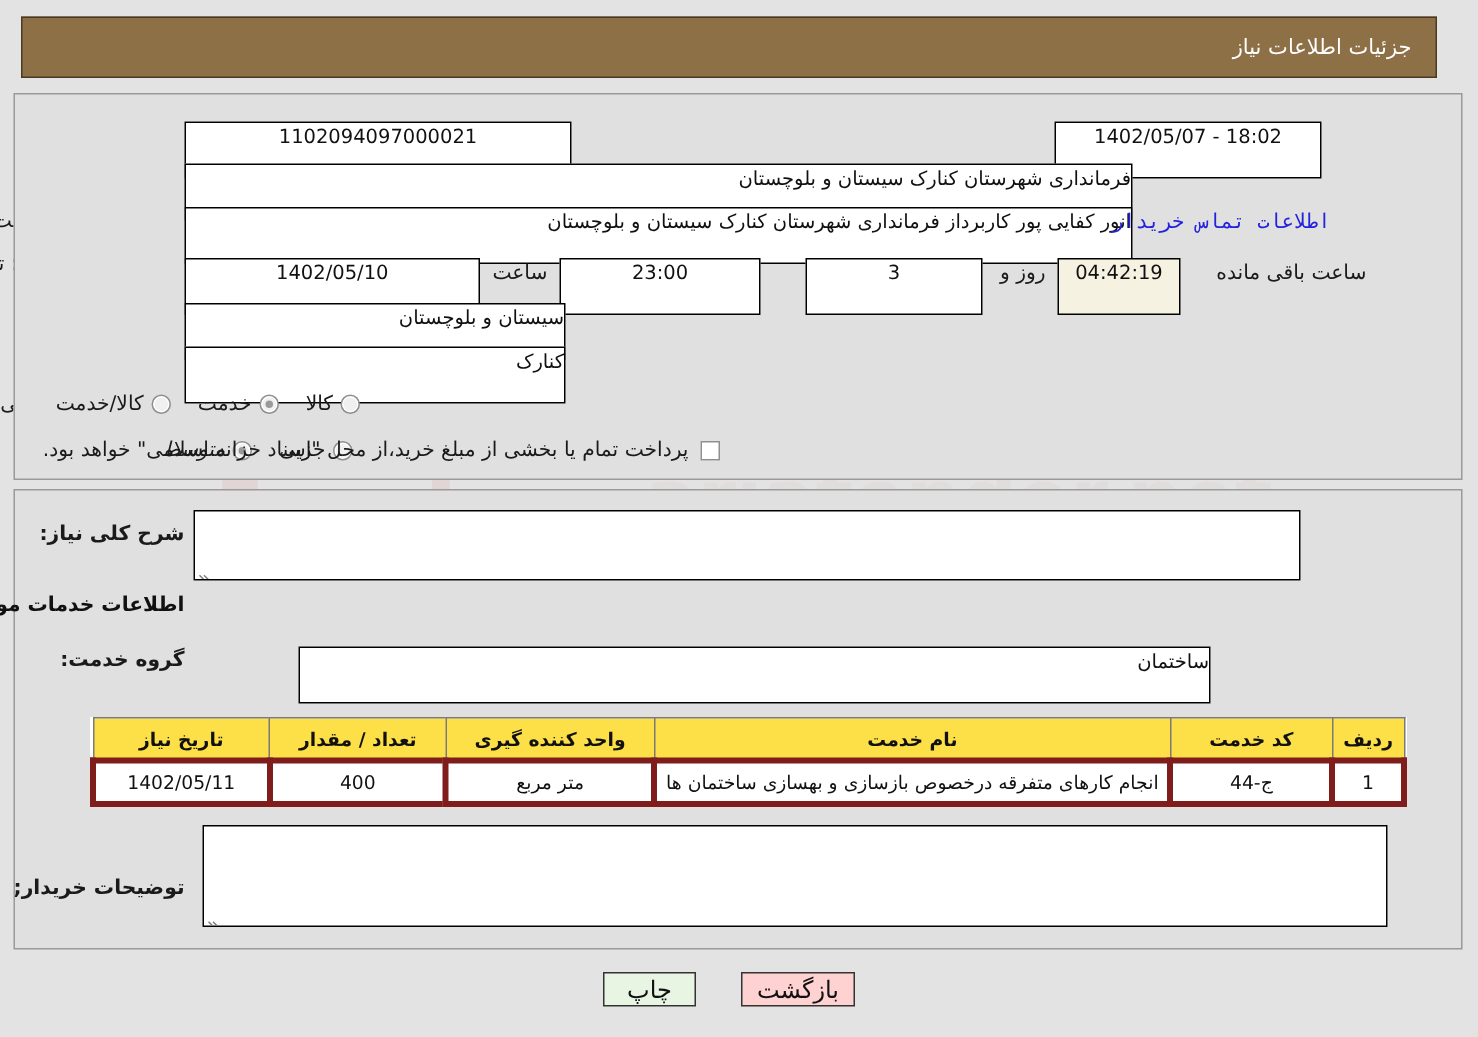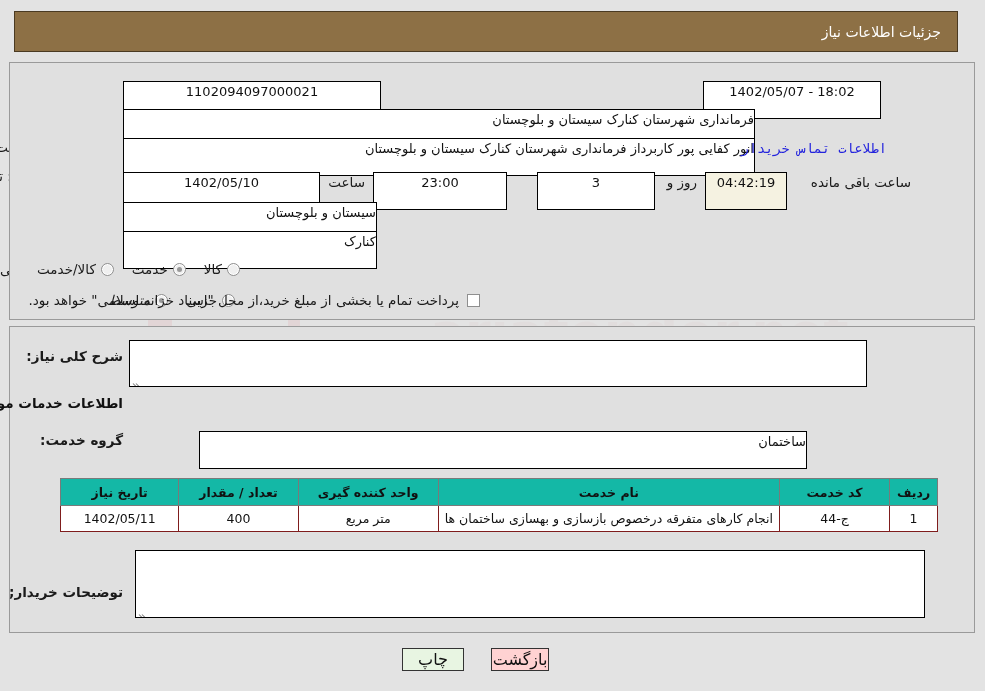--- a/index.html
+++ b/index.html
@@ -171,32 +171,32 @@
 
   
   table.grid {
     position: absolute;
     border-collapse: collapse;
     font-size: 12.5px;
     background: #ffffff;
     z-index: 3;
   }
   table.grid th {
-    background: #14b8a6;
+    background: #fde047;
     border: 1px solid #7a7a7a;
     font-weight: bold;
     color: #111;
     height: 26px;
     padding: 0 6px;
     text-align: center;
     white-space: nowrap;
   }
   table.grid td {
     background: #ffffff;
-    border: 1px solid #7f1d1d;
+    border: 4px solid #7f1d1d;
     height: 25px;
     padding: 0 6px;
     text-align: center;
     color: #111;
     white-space: nowrap;
     margin-top: 44px;
   }
 
   
   .btn {
@@ -379,13 +379,13 @@
 </div>
 <div class="tarea" style="position:absolute; right:60px; top:550px; width:790px; height:68px; z-index:3;">
   <span></span>
   <span class="grip">
       <i></i>
       <i></i>
     </span>
 </div>
 
 <div class="btn btn-print" style="right:521px; top:648px; width:62px;">چاپ</div>
-<div class="btn btn-back" style="right:436px; top:648px; width:58px;text-align:center;">بازگشت</div>
+<div class="btn btn-back" style="right:415px; top:648px; width:76px;text-align:center;">بازگشت</div>
 
 </body></html>

